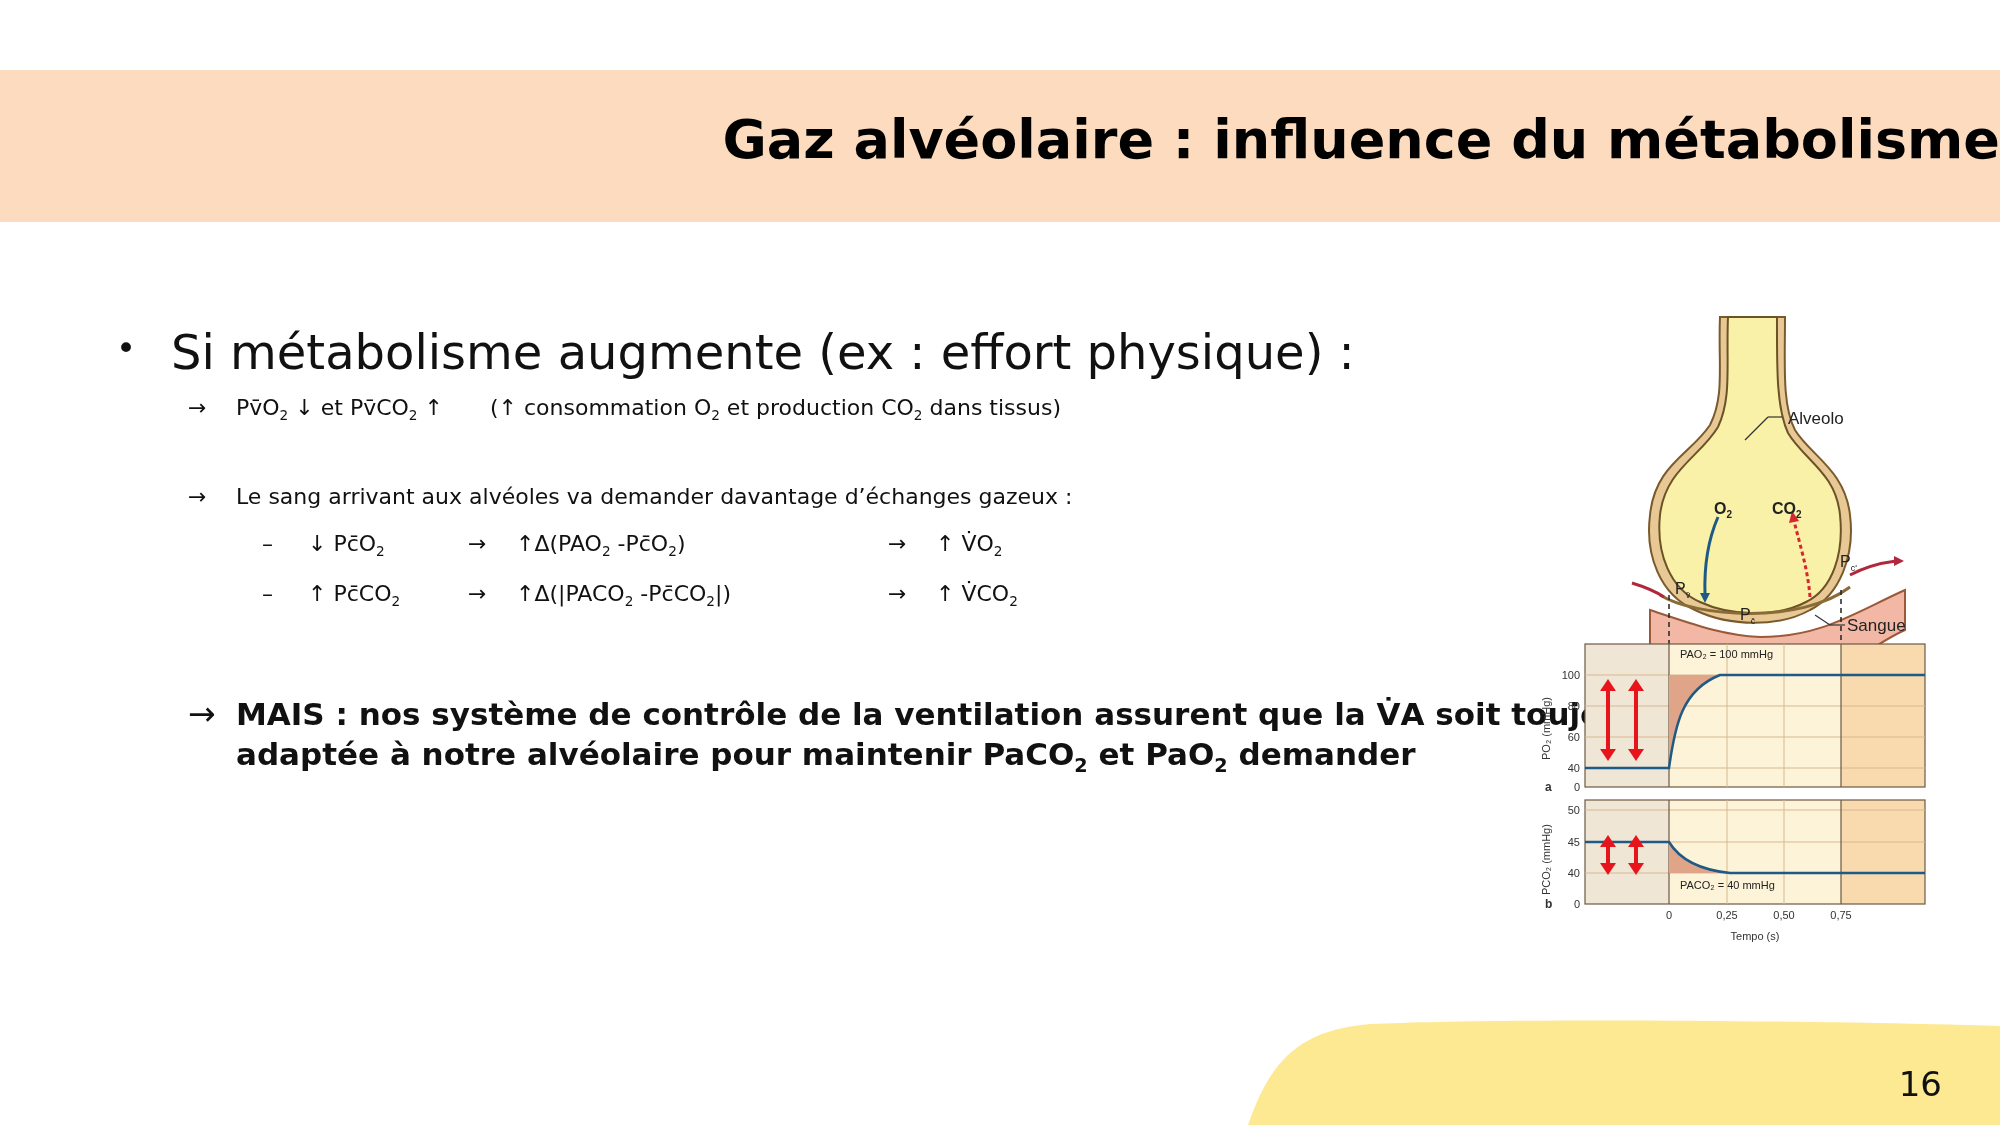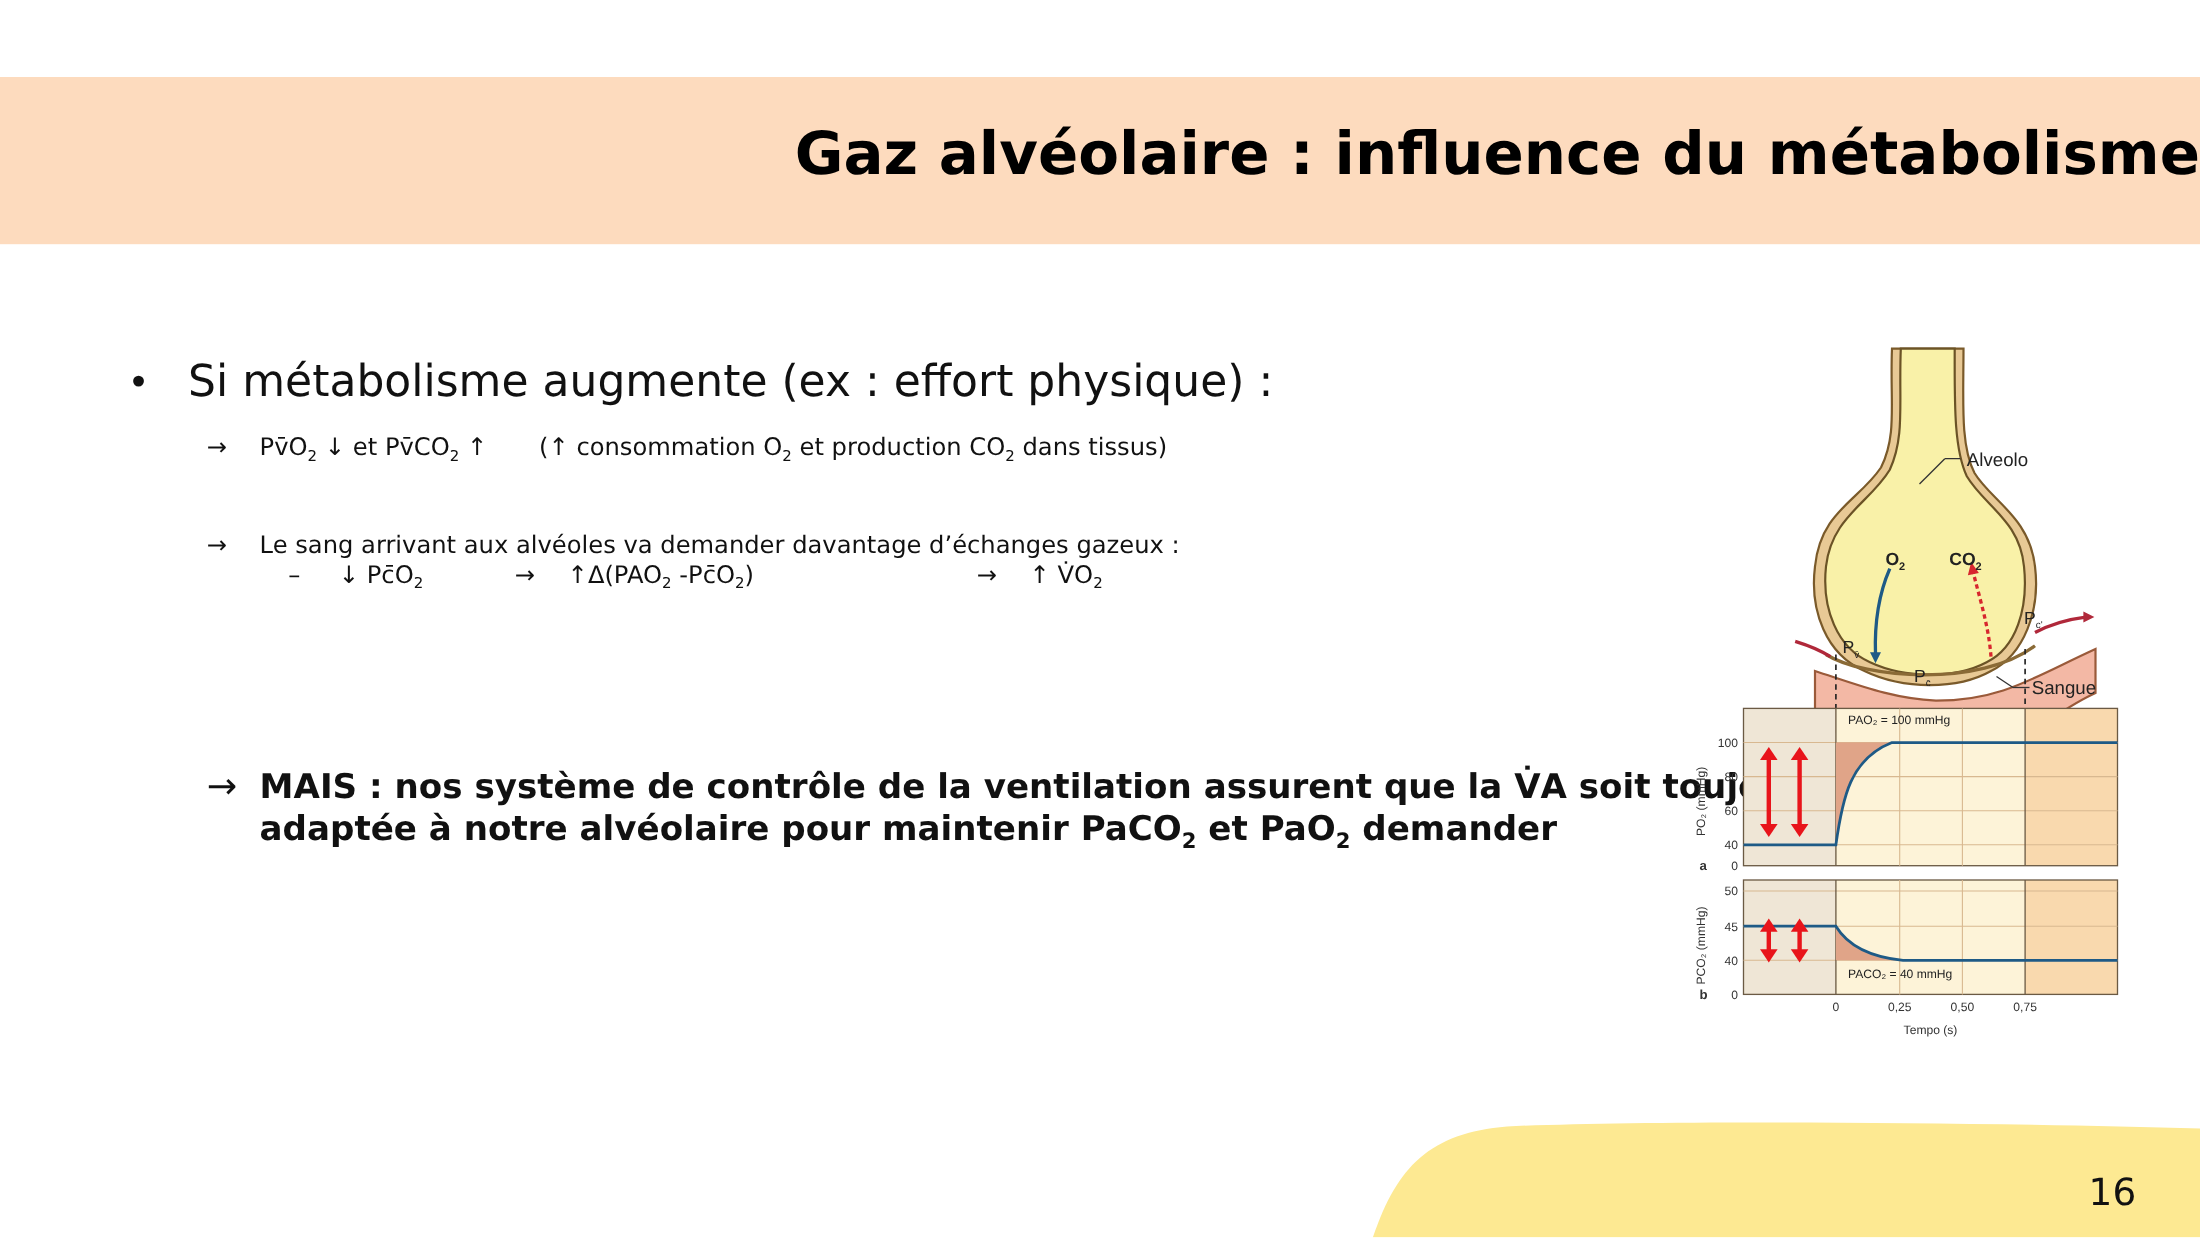--- a/index.html
+++ b/index.html
@@ -3,28 +3,28 @@
 <meta charset="utf-8">
 <style>
   html, body { margin:0; padding:0; }
   body { width:2000px; height:1125px; position:relative; overflow:hidden; background:#ffffff;
          font-family:"DejaVu Sans", "Liberation Sans", sans-serif; color:#111; }
   .title-band { position:absolute; left:0; top:70px; width:2000px; height:152px; background:#FDDBBE; }
   .title { position:absolute; left:0; top:0; width:2000px; height:120px; line-height:140px; text-align:right;
            font-family:"DejaVu Sans", sans-serif; font-weight:bold; font-size:54px; letter-spacing:0px; color:#000; }
   .content { position:absolute; left:0; top:0; width:2000px; height:1125px; }
   .line { position:absolute; white-space:nowrap; font-size:22px; color:#111; }
-  .line.l1 { font-size:40px; }
+  .line.l1 { font-size:48px; }
   .bullet { position:absolute; font-size:34px; }
   .arr { display:inline-block; width:48px; font-weight:normal; }
   sub { font-size:0.62em; vertical-align:-0.35em; line-height:0; }
   .bold { font-weight:bold; font-size:31px; }
   .dash { display:inline-block; width:46px; }
   .col1 { display:inline-block; width:160px; }
-  .col2 { display:inline-block; width:372px; }
+  .col2 { display:inline-block; width:372px;margin-top:20px; }
   .deco { position:absolute; left:0; top:0; }
   .pagenum { position:absolute; right:58px; top:1064px; font-size:34px; color:#111; }
   .figure { position:absolute; left:1520px; top:305px; width:420px; height:650px; }
   .fig-label { font-family:"Liberation Sans", sans-serif; }
 </style>
 </head>
 <body>
 
 <div class="title-band">
   <div class="title">Gaz alvéolaire : influence du métabolisme</div>
@@ -49,20 +49,23 @@
   </div>
 
   <div class="line" style="left:188px; top:484px;">
     <span class="arr">→</span><span>Le sang arrivant aux alvéoles va demander davantage d’échanges gazeux :</span>
   </div>
 
   <div class="line" style="left:262px; top:511px;">
     <span class="dash">–</span><span class="col1"><span>↓ Pc̄O</span><sub>2</sub></span><span class="arr">→</span><span class="col2"><span>↑Δ(PAO</span><sub>2</sub><span> -Pc̄O</span><sub>2</sub><span>)</span></span><span class="arr">→</span><span>↑ V̇O</span><sub>2</sub>
   </div>
 
+  <div class="line" style="left:262px; top:561px;">
+    <span class="dash">–</span><span class="col1"><span>↑ Pc̄CO</span><sub>2</sub></span><span class="arr">→</span><span class="col2"><span>↑Δ(|PACO</span><sub>2</sub><span> -Pc̄CO</span><sub>2</sub><span>|)</span></span><span class="arr">→</span><span>↑ V̇CO</span><sub>2</sub>
+  </div>
 
 
   <div class="line bold" style="left:188px; top:694px;">
     <span class="arr" style="font-size:33px">→</span><span>MAIS : nos système de contrôle de la ventilation assurent que la V̇A soit toujours</span>
   </div>
   <div class="line bold" style="left:236px; top:736px;">
     <span>adaptée à notre alvéolaire pour maintenir PaCO</span><sub>2</sub><span> et PaO</span><sub>2</sub><span> demander</span>
   </div>
 
   <div class="pagenum">16</div>

